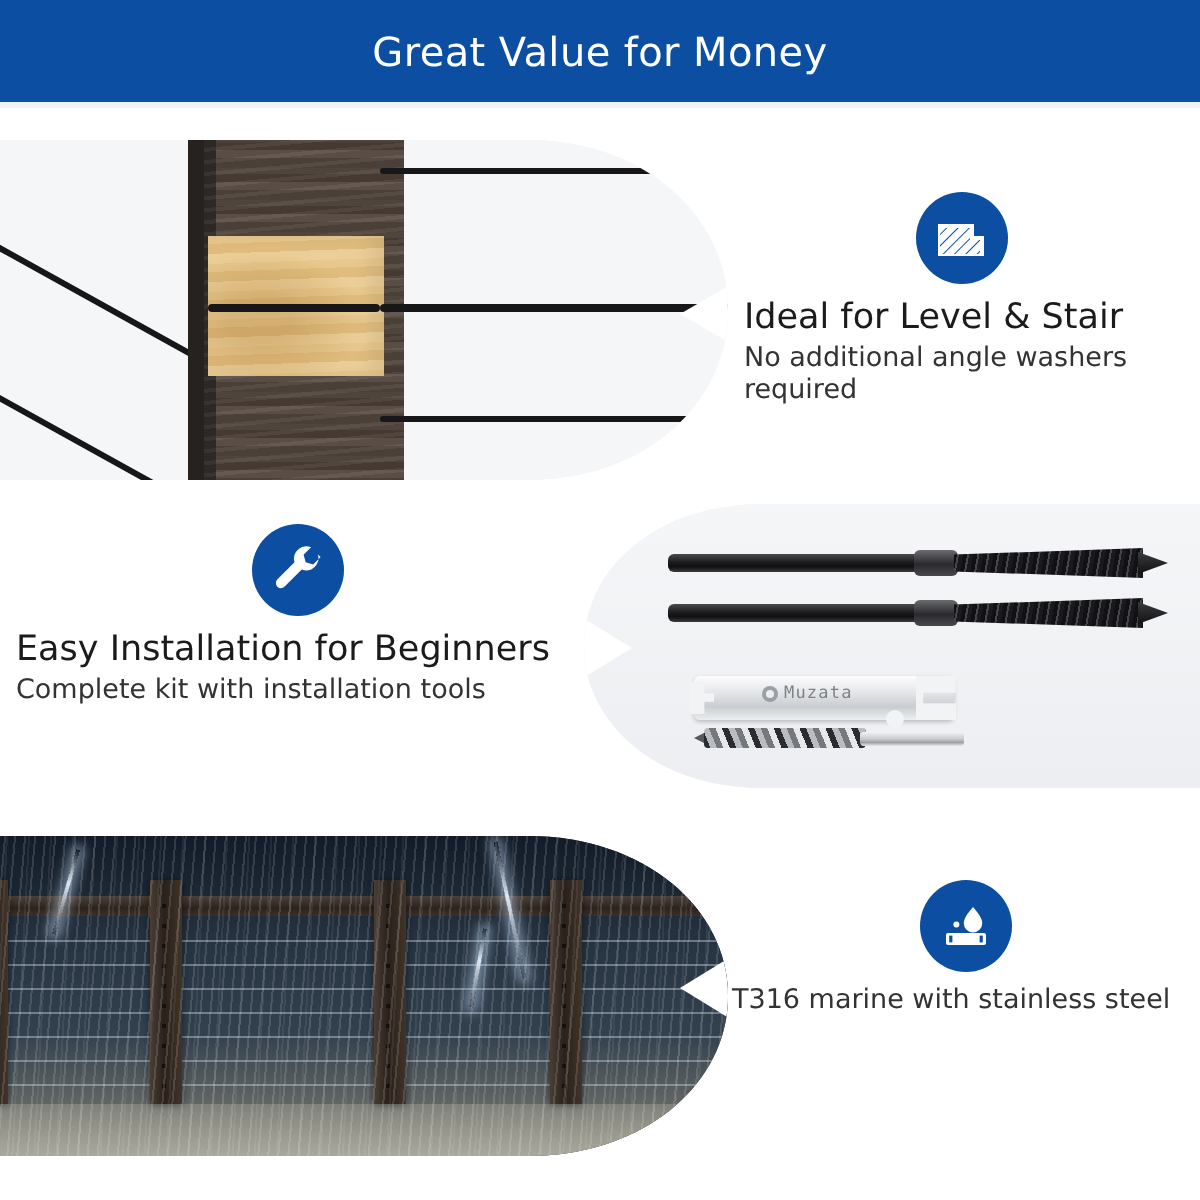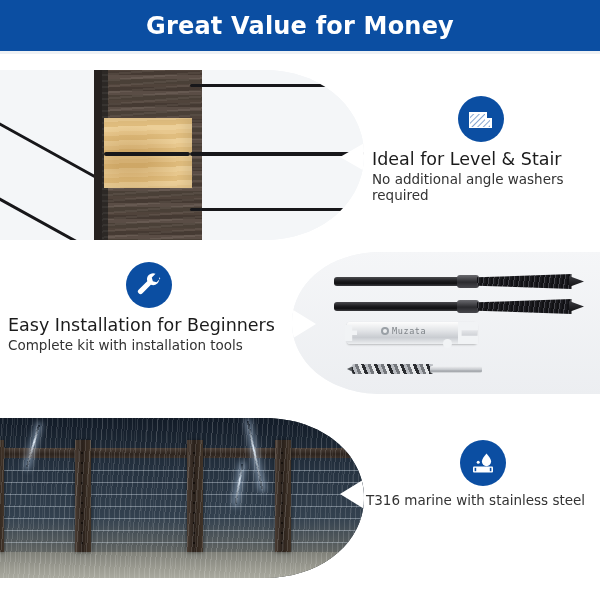--- a/index.html
+++ b/index.html
@@ -13,22 +13,22 @@
   #stage{position:relative;width:600px;height:600px;overflow:hidden;background:#fff;}
 
   
   .header{
     position:absolute;left:0;top:0;width:600px;height:51px;
     background:#0b4ea2;
     display:flex;align-items:center;justify-content:center;
   }
   .header-title{
     color:#ffffff;
-    font-size:24px;
-    font-weight:bold;
+    font-size:20px;
+    font-weight:normal;
     letter-spacing:.2px;
     font-family:"DejaVu Sans", sans-serif;
     white-space:nowrap;
   }
   .header-underline{
     position:absolute;left:0;top:51px;width:600px;height:3px;background:#eef1f4;
   }
 
   
   .panel{position:absolute;overflow:hidden;background:#eef0f3;}
@@ -296,21 +296,21 @@
       <div class="tip"></div>
     </div>
 
     <div class="lag" style="left:42px;top:49px;width:250px;">
       <div class="shank"></div>
       <div class="collar"></div>
       <div class="thread"></div>
       <div class="tip"></div>
     </div>
 
-    <div class="wrench-tool" style="left:55px;top:72px;width:130px;">
+    <div class="wrench-tool" style="left:55px;top:88px;width:130px;">
       <div class="notch-left"></div>
       <div class="fork"></div>
       <div class="hole"></div>
       <div class="brand">
         <span class="brand-mark"></span>
         <span>Muzata</span>
       </div>
     </div>
 
     <div class="drillbit" style="left:60px;top:114px;width:130px;">

